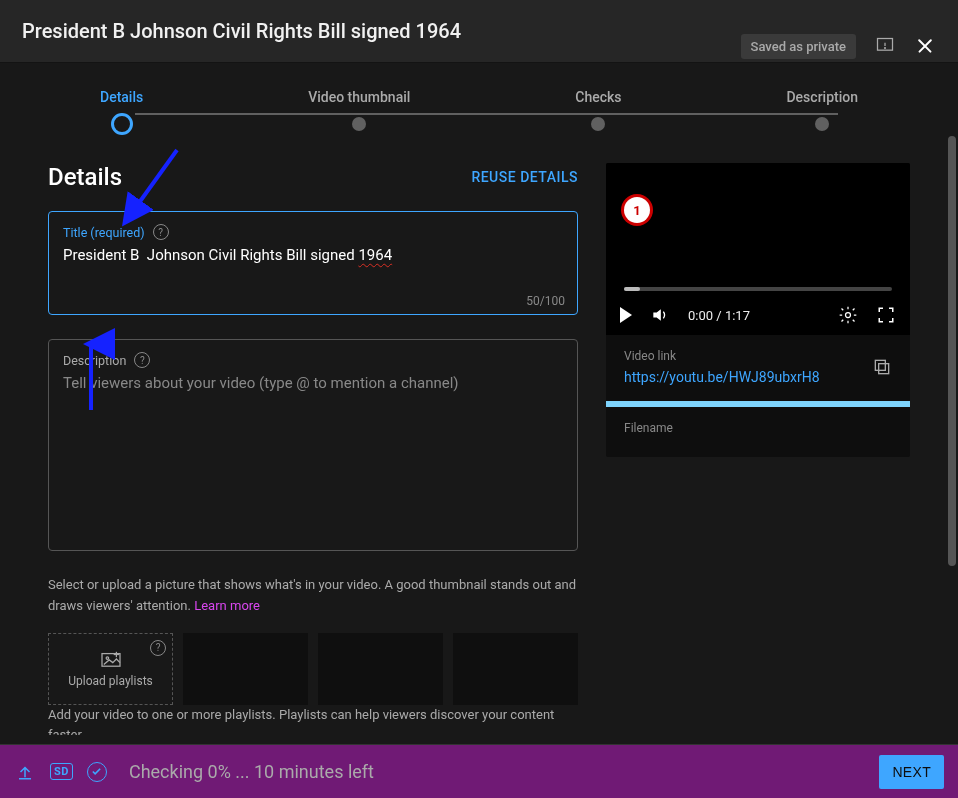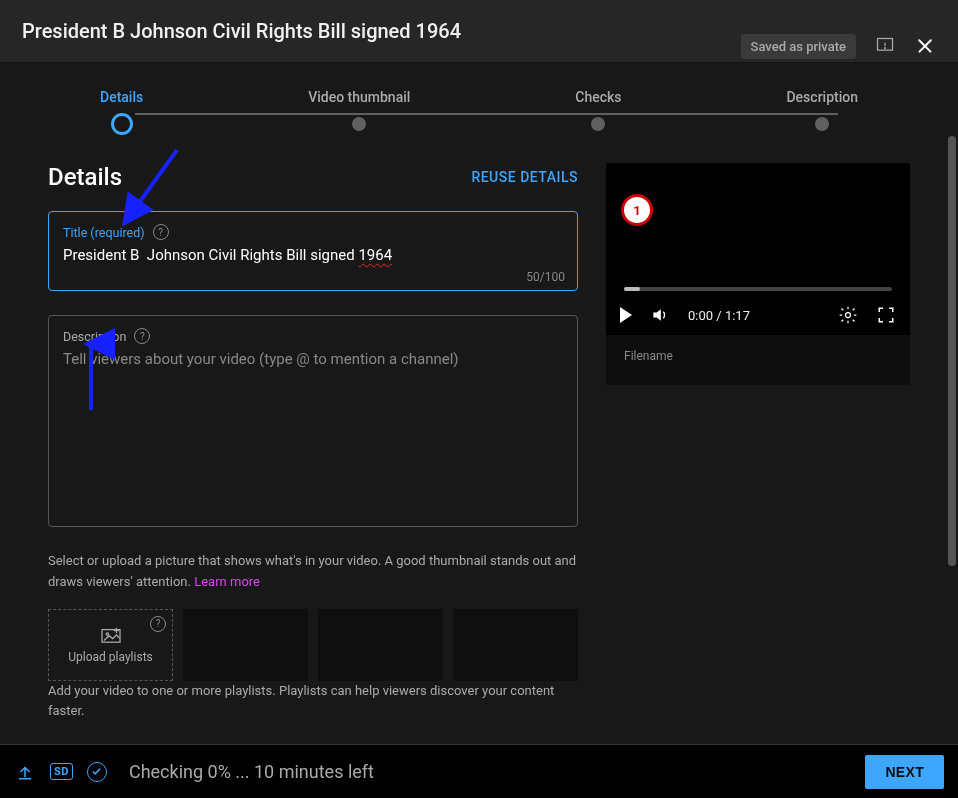--- a/index.html
+++ b/index.html
@@ -139,21 +139,21 @@
     color: #fff;
     min-height: 22px;
     white-space: pre-wrap;
   }
   .placeholder { color:#888; }
   .spell-underline { text-decoration: underline wavy #d93025; text-decoration-thickness:1px; text-underline-offset:3px; }
   .counter {
     position:absolute; right:12px; bottom:6px;
     font-size:12px; color:#888;
   }
-  .field-title { height: 80px; }
+  .field-title { height: 104px; }
   .field-desc { height: 212px; }
 
   .section-title { font-size:15px; font-weight:500; margin-bottom:10px; margin-top:6px; }
   .section-help { font-size:13px; color:#aaa; line-height:1.6; margin-bottom:16px; }
   .link-text { color:#d946ef; cursor:pointer; }
 
   .thumb-row { display:flex; gap:10px; }
   .thumb-upload {
     width: 130px; height: 72px;
     border: 1px dashed #555;
@@ -197,33 +197,33 @@
     width:0; height:0;
     border-left: 12px solid #fff;
     border-top: 8px solid transparent;
     border-bottom: 8px solid transparent;
     cursor:pointer;
   }
   .time-text { font-size:13px; color:#eee; }
   .ctrl-icon { width:20px; height:20px; display:flex; align-items:center; justify-content:center; cursor:pointer; }
 
   .info-block { padding: 14px 18px 16px 18px; }
-  .info-block + .info-block { border-top: 1px solid #7dd3fc; }
+  .info-block + .info-block { border-top: 6px solid #7dd3fc; }
   .info-label { font-size:12px; color:#888; margin-bottom:6px; }
   .info-link { font-size:14px; color:#3ea6ff; }
   .info-value { font-size:14.5px; color:#fff; white-space:nowrap; overflow:hidden; text-overflow:ellipsis; }
   .info-row { display:flex; align-items:center; justify-content:space-between; gap:10px; }
   .copy-icon { width:20px; height:20px; flex-shrink:0; cursor:pointer; }
 
   
   .footer {
     position:absolute; left:0; right:0; bottom:0;
     height:54px;
     border-top:1px solid #333;
-    background:#000000;
+    background:#701a75;
     display:flex; align-items:center;
     padding: 0 14px;
     gap:14px;
   }
   .ft-icon { width:22px; height:22px; display:flex; align-items:center; justify-content:center; color:#3ea6ff; }
   .sd-badge {
     border:1.5px solid #3ea6ff; color:#3ea6ff;
     font-size:11px; font-weight:700;
     border-radius:3px;
     padding:1px 3px;
@@ -231,22 +231,22 @@
   }
   .check-circle {
     width:20px; height:20px; border:1.5px solid #3ea6ff; border-radius:50%;
     display:flex; align-items:center; justify-content:center;
     color:#3ea6ff; font-size:11px;
   }
   .status-text { font-size:18px; color:#aaa; margin-left:8px; }
   .footer-spacer { flex:1; }
   .next-btn {
     background:#3ea6ff; color:#0d0d0d;
-    font-weight:700; font-size:14px;
-    padding: 9px 20px;
+    font-weight:400; font-size:14px;
+    padding: 9px 13px;
     border:none; border-radius:2px;
     cursor:pointer;
     letter-spacing:0.3px;
   }
 
   
   .arrow {
     position:absolute; pointer-events:none;
   }
   .arrow svg { overflow:visible; }
@@ -367,20 +367,34 @@
           </div>
           <div class="ctrl-icon">
             <svg width="18" height="18" viewBox="0 0 24 24" fill="none" stroke="#fff" stroke-width="2">
               <path d="M3 8V3h5M21 8V3h-5M3 16v5h5M21 16v5h-5"></path>
             </svg>
           </div>
         </div>
       </div>
 
       <div class="info-block">
+        <div class="info-row">
+          <div style="min-width:0;">
+            <div class="info-label">Video link</div>
+            <div class="info-link">https://youtu.be/HWJ89ubxrH8</div>
+          </div>
+          <div class="copy-icon">
+            <svg width="20" height="20" viewBox="0 0 24 24" fill="none" stroke="#aaa" stroke-width="1.6">
+              <rect x="8" y="8" width="12" height="12"></rect>
+                <rect x="4" y="4" width="12" height="12"></rect>
+            </svg>
+          </div>
+        </div>
+      </div>
+      <div class="info-block">
         <div class="info-label">Filename</div>
       </div>
     </div>
   </div>
 
 </div>
 
 <div class="scrollbar-thumb"></div>
 
 <div class="arrow" style="top:145px; left:130px;">

